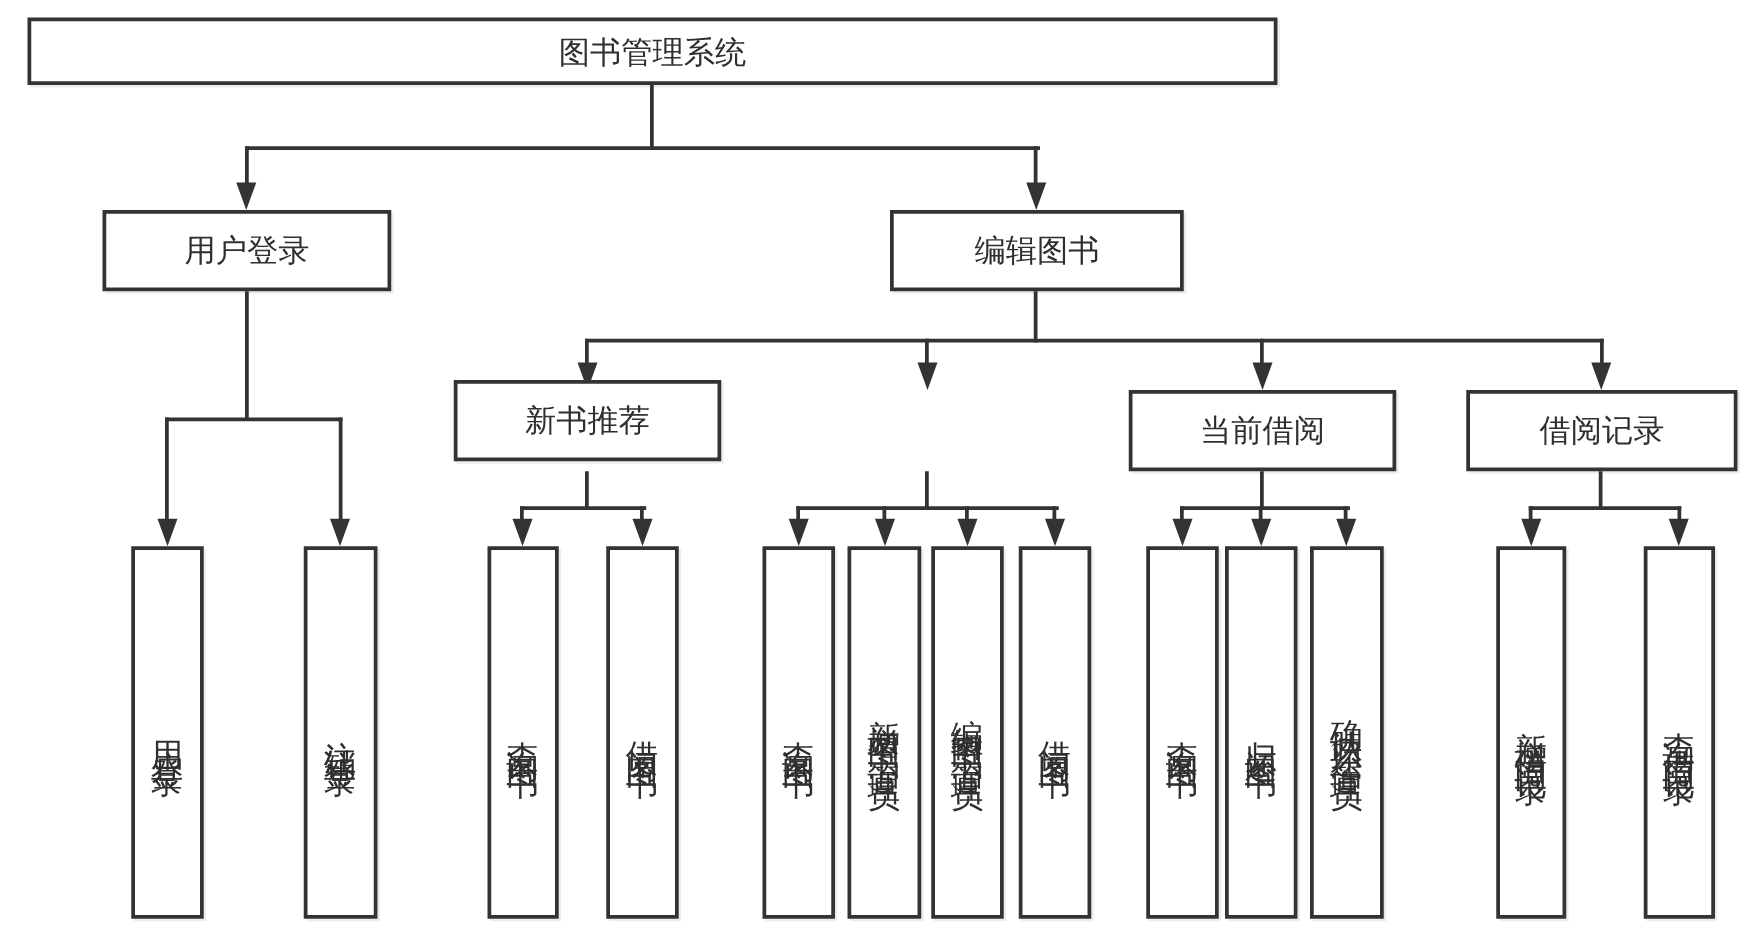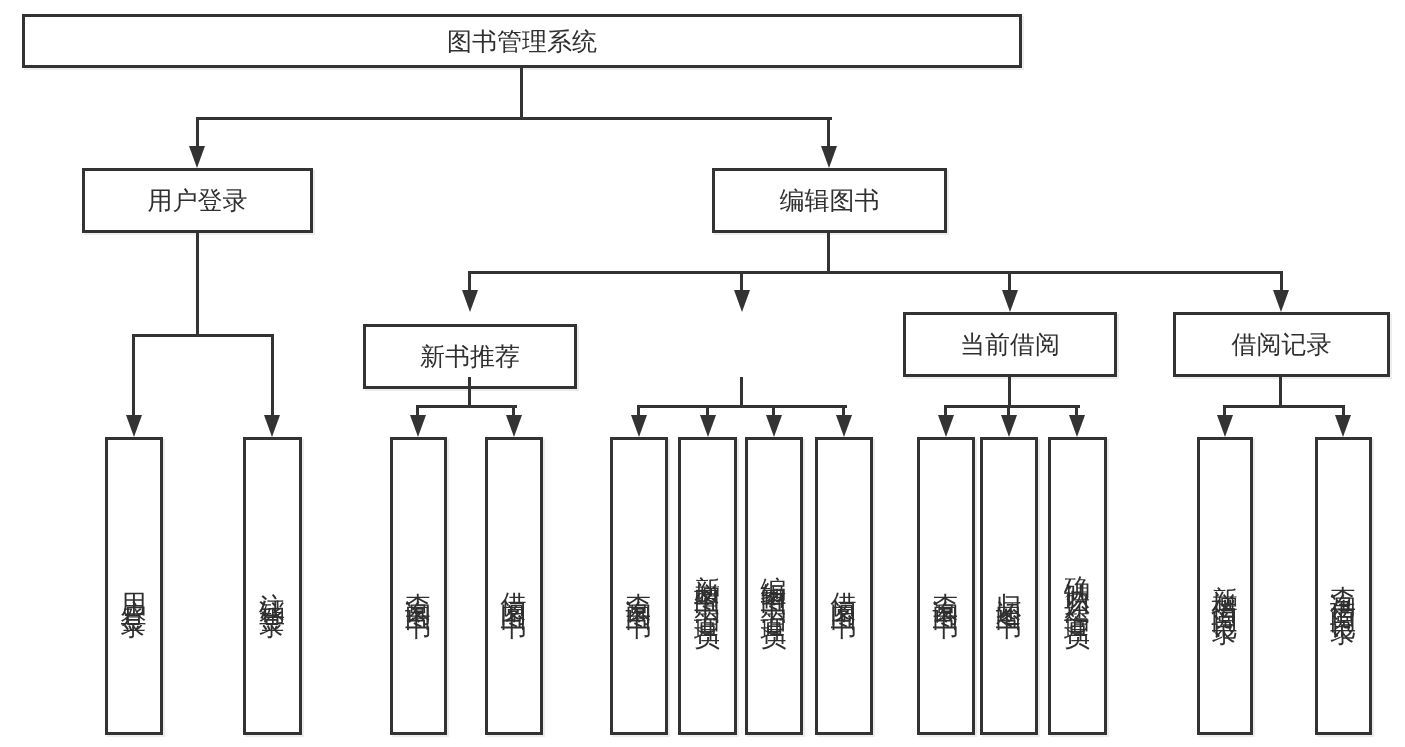--- a/index.html
+++ b/index.html
@@ -87,21 +87,21 @@
   <div class="ln h" style="left:468px;top:271px;width:815px;"></div>
   <div class="ln v" style="left:468px;top:271px;height:23px;"></div>
   <div class="ln v" style="left:740px;top:271px;height:23px;"></div>
   <div class="ln v" style="left:1008px;top:271px;height:23px;"></div>
   <div class="ln v" style="left:1280px;top:271px;height:23px;"></div>
   <div class="arrow" style="left:462px;top:290px;"></div>
   <div class="arrow" style="left:734px;top:290px;"></div>
   <div class="arrow" style="left:1002px;top:290px;"></div>
   <div class="arrow" style="left:1273px;top:290px;"></div>
 
-  <div class="node" style="left:363px;top:324px;width:214px;height:65px;">
+  <div class="node" style="left:363px;top:304px;width:214px;height:65px;">
     <span>新书推荐</span>
   </div>
   <div class="node" style="left:1173px;top:312px;width:217px;height:65px;">
     <span>借阅记录</span>
   </div>
   <div class="node" style="left:903px;top:312px;width:214px;height:65px;">
     <span>当前借阅</span>
   </div>
 
   <div class="ln v" style="left:468px;top:377px;height:31px;"></div>

